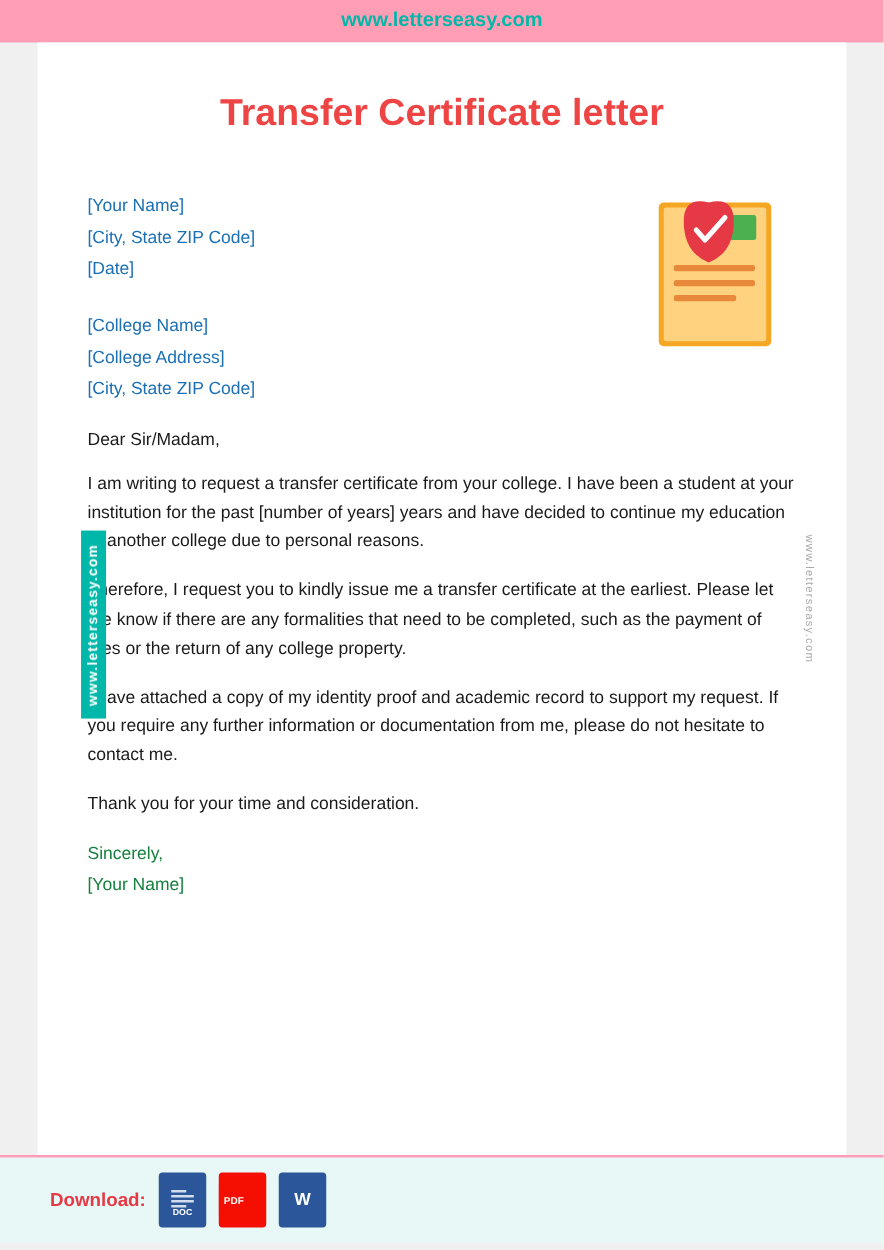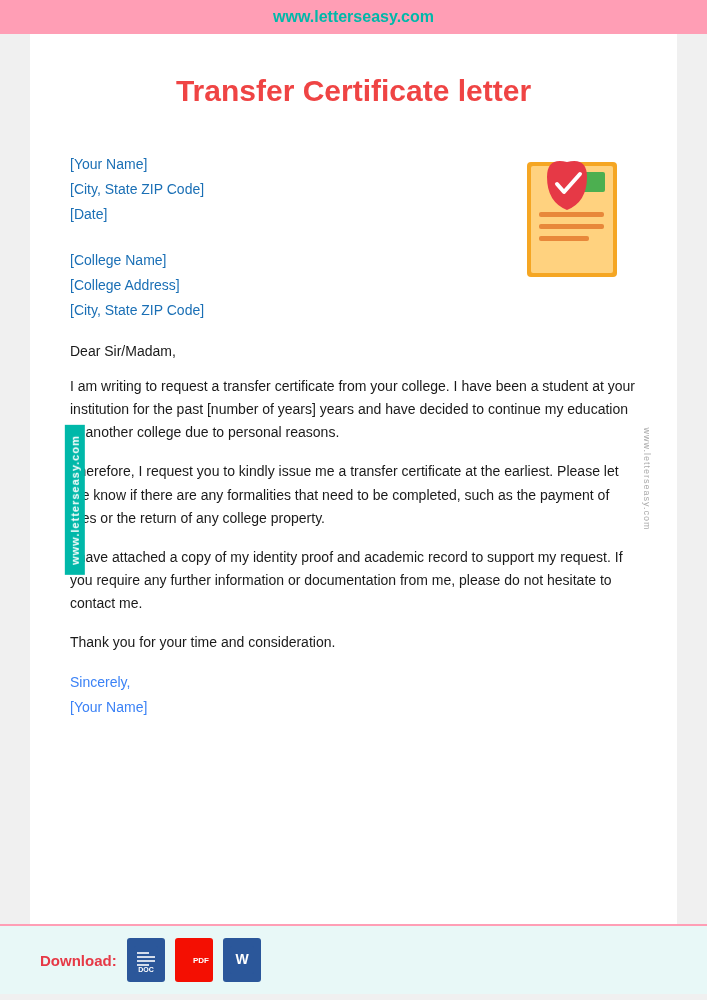--- a/index.html
+++ b/index.html
@@ -111,21 +111,21 @@
     }
 
     .body-para {
       color: #1a1a1a;
       font-size: 14px;
       line-height: 1.65;
       margin-bottom: 16px;
     }
 
     .closing-block {
-      color: #3b82f6;
+      color: #15803d;
       font-size: 14px;
       line-height: 1.8;
       margin-top: 8px;
     }
 
     .footer-bar {
       background: #e8f8f7;
       display: flex;
       align-items: center;
       justify-content: space-between;
@@ -255,21 +255,21 @@
       <svg width="24" height="28" viewBox="0 0 24 28" xmlns="http://www.w3.org/2000/svg">
         <rect width="24" height="28" rx="2" fill="#2b579a"></rect>
         <rect x="3" y="6" width="12" height="2" fill="white" opacity="0.8"></rect>
         <rect x="3" y="10" width="18" height="2" fill="white" opacity="0.8"></rect>
         <rect x="3" y="14" width="18" height="2" fill="white" opacity="0.8"></rect>
         <rect x="3" y="18" width="12" height="2" fill="white" opacity="0.8"></rect>
         <text x="12" y="26" text-anchor="middle" fill="white" font-size="7" font-weight="bold" font-family="Arial">DOC</text>
       </svg>
     </div>
 
-    <div class="doc-icon" style="background:#f40f02; color:white; width:38px; height:44px; border-radius:3px; display:flex; align-items:center; justify-content:flex-end; cursor:pointer;">
+    <div class="doc-icon" style="background:#f40f02; color:white; width:38px; height:44px; border-radius:3px; display:flex; align-items:center; justify-content:flex-start; cursor:pointer;">
       <svg width="24" height="28" viewBox="0 0 24 28" xmlns="http://www.w3.org/2000/svg">
         <rect width="24" height="28" rx="2" fill="#f40f02"></rect>
         <text x="12" y="17" text-anchor="middle" fill="white" font-size="8" font-weight="bold" font-family="Arial">PDF</text>
       </svg>
     </div>
 
     <div class="doc-icon" style="background:#2b579a; color:white; width:38px; height:44px; border-radius:3px; display:flex; align-items:center; justify-content:center; cursor:pointer;">
       <svg width="24" height="28" viewBox="0 0 24 28" xmlns="http://www.w3.org/2000/svg">
         <rect width="24" height="28" rx="2" fill="#2b579a"></rect>
         <text x="12" y="18" text-anchor="middle" fill="white" font-size="14" font-weight="bold" font-family="Arial">W</text>

